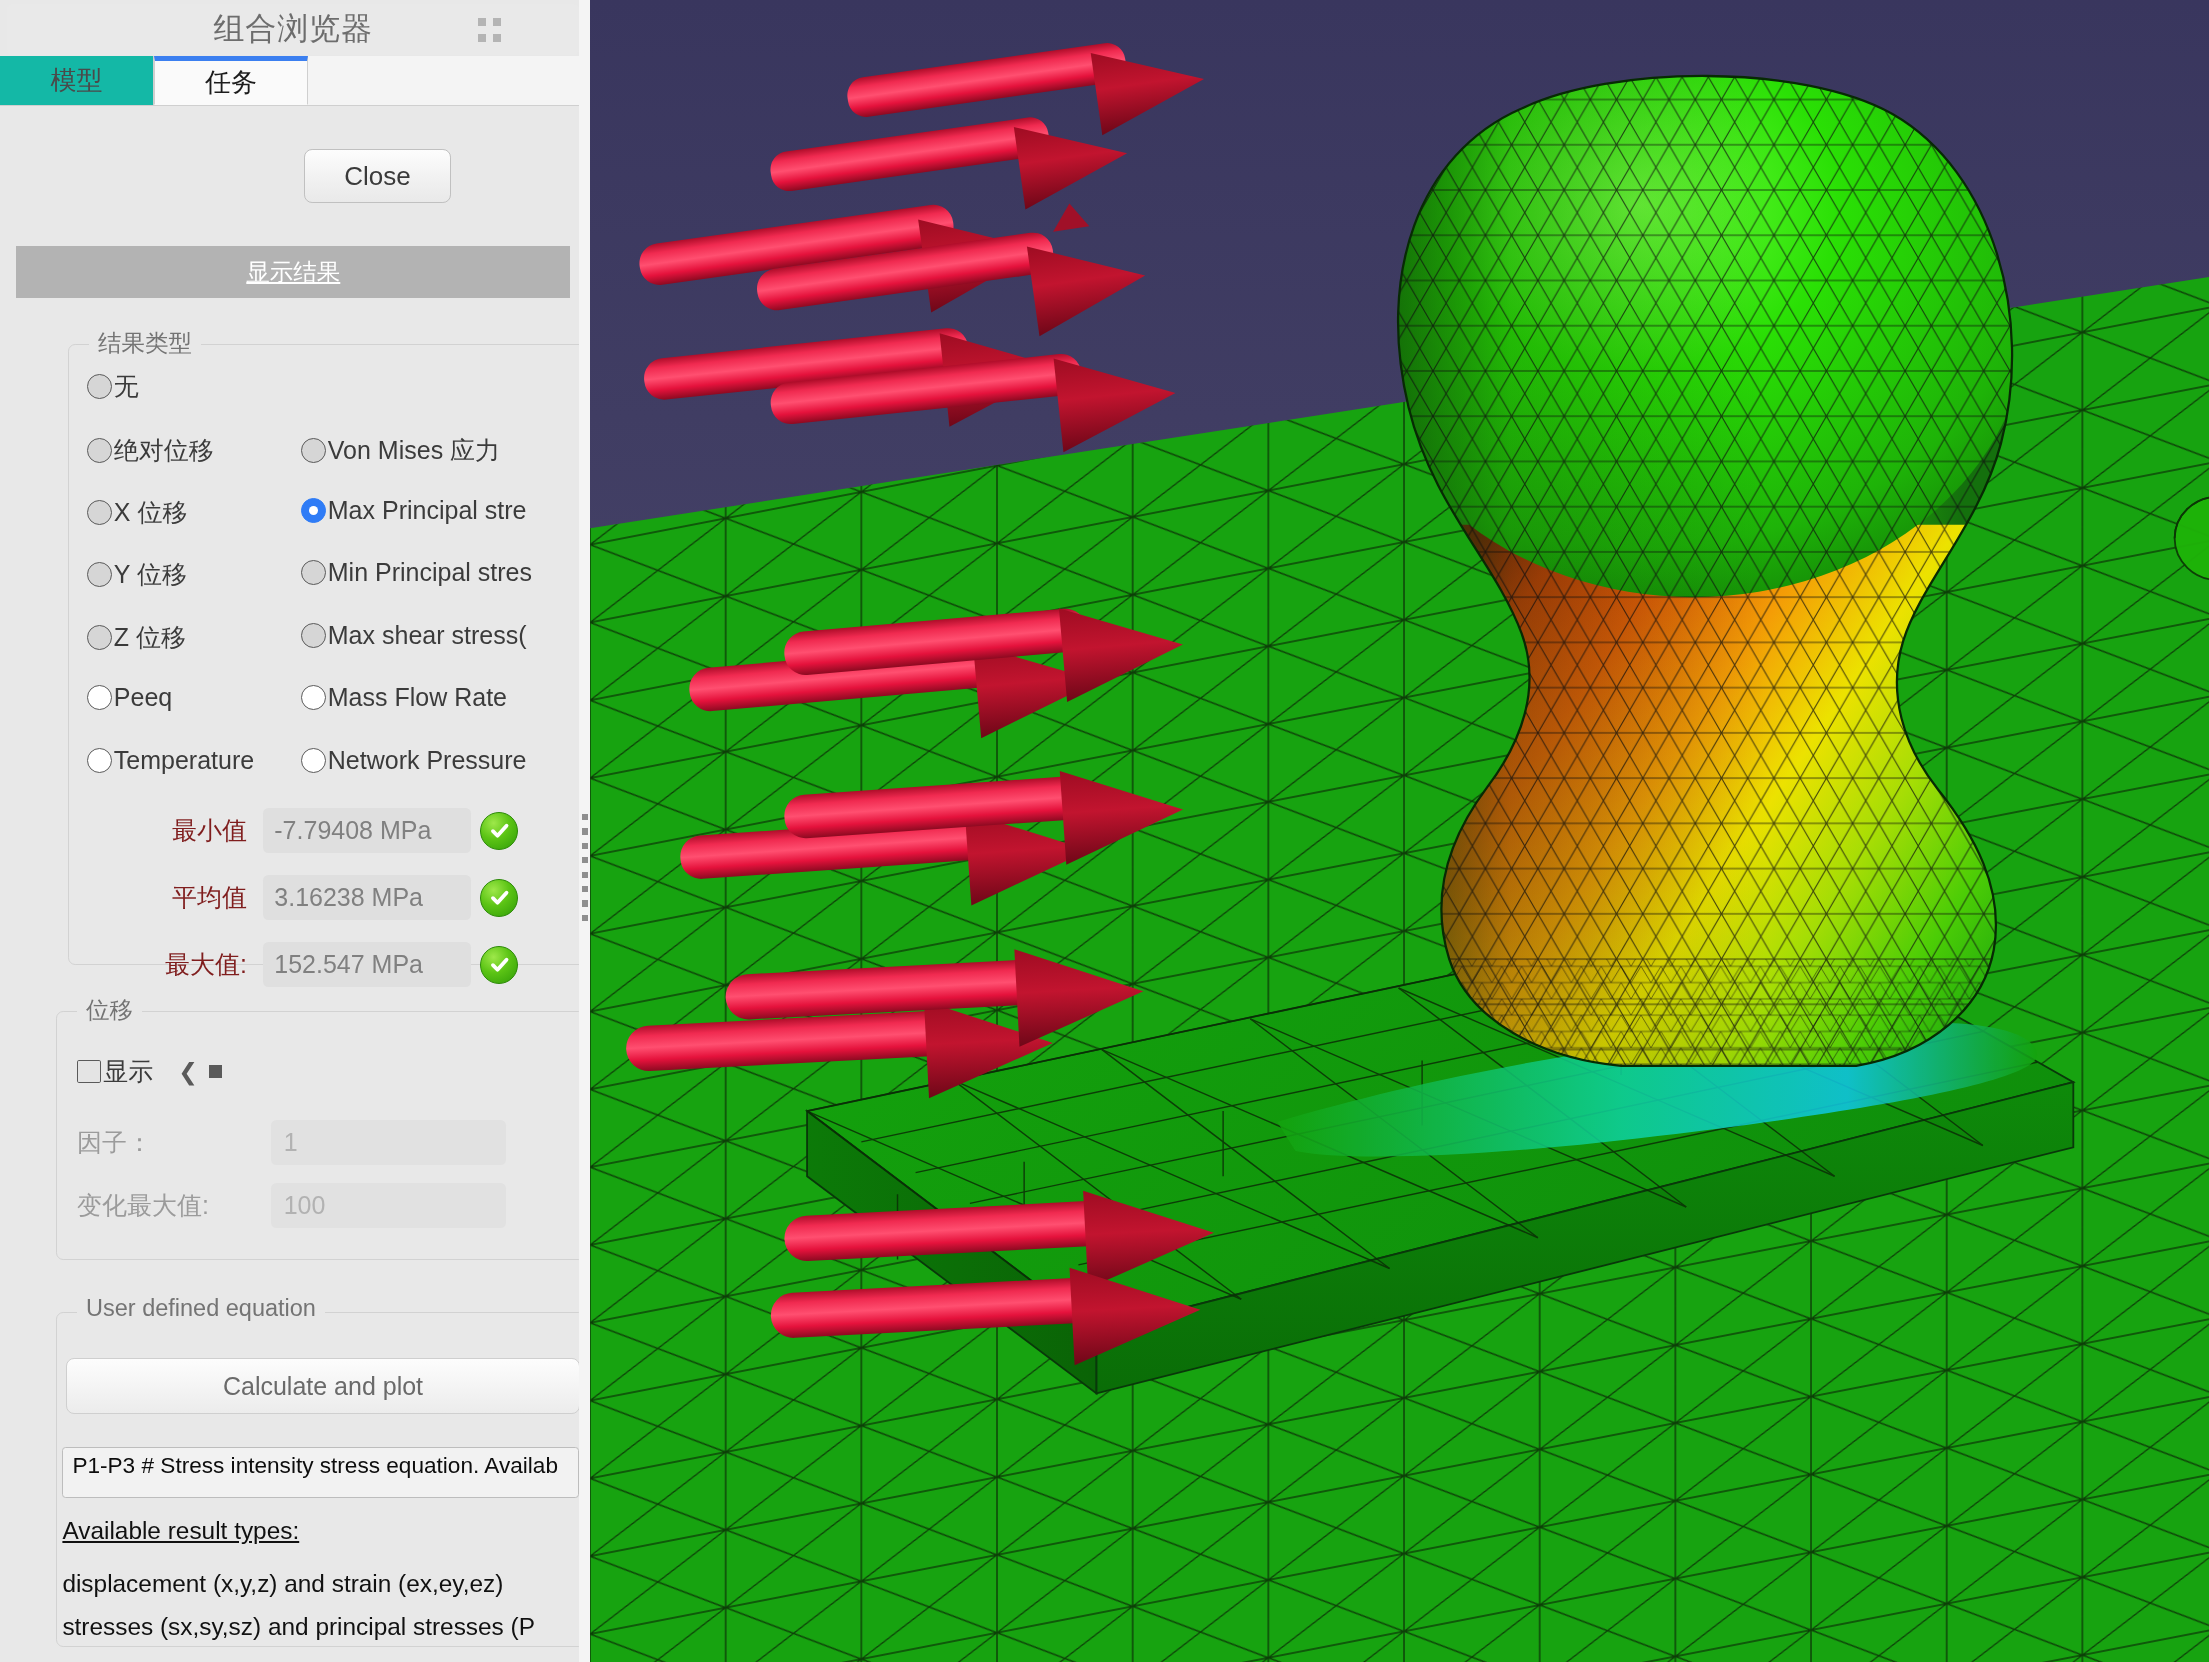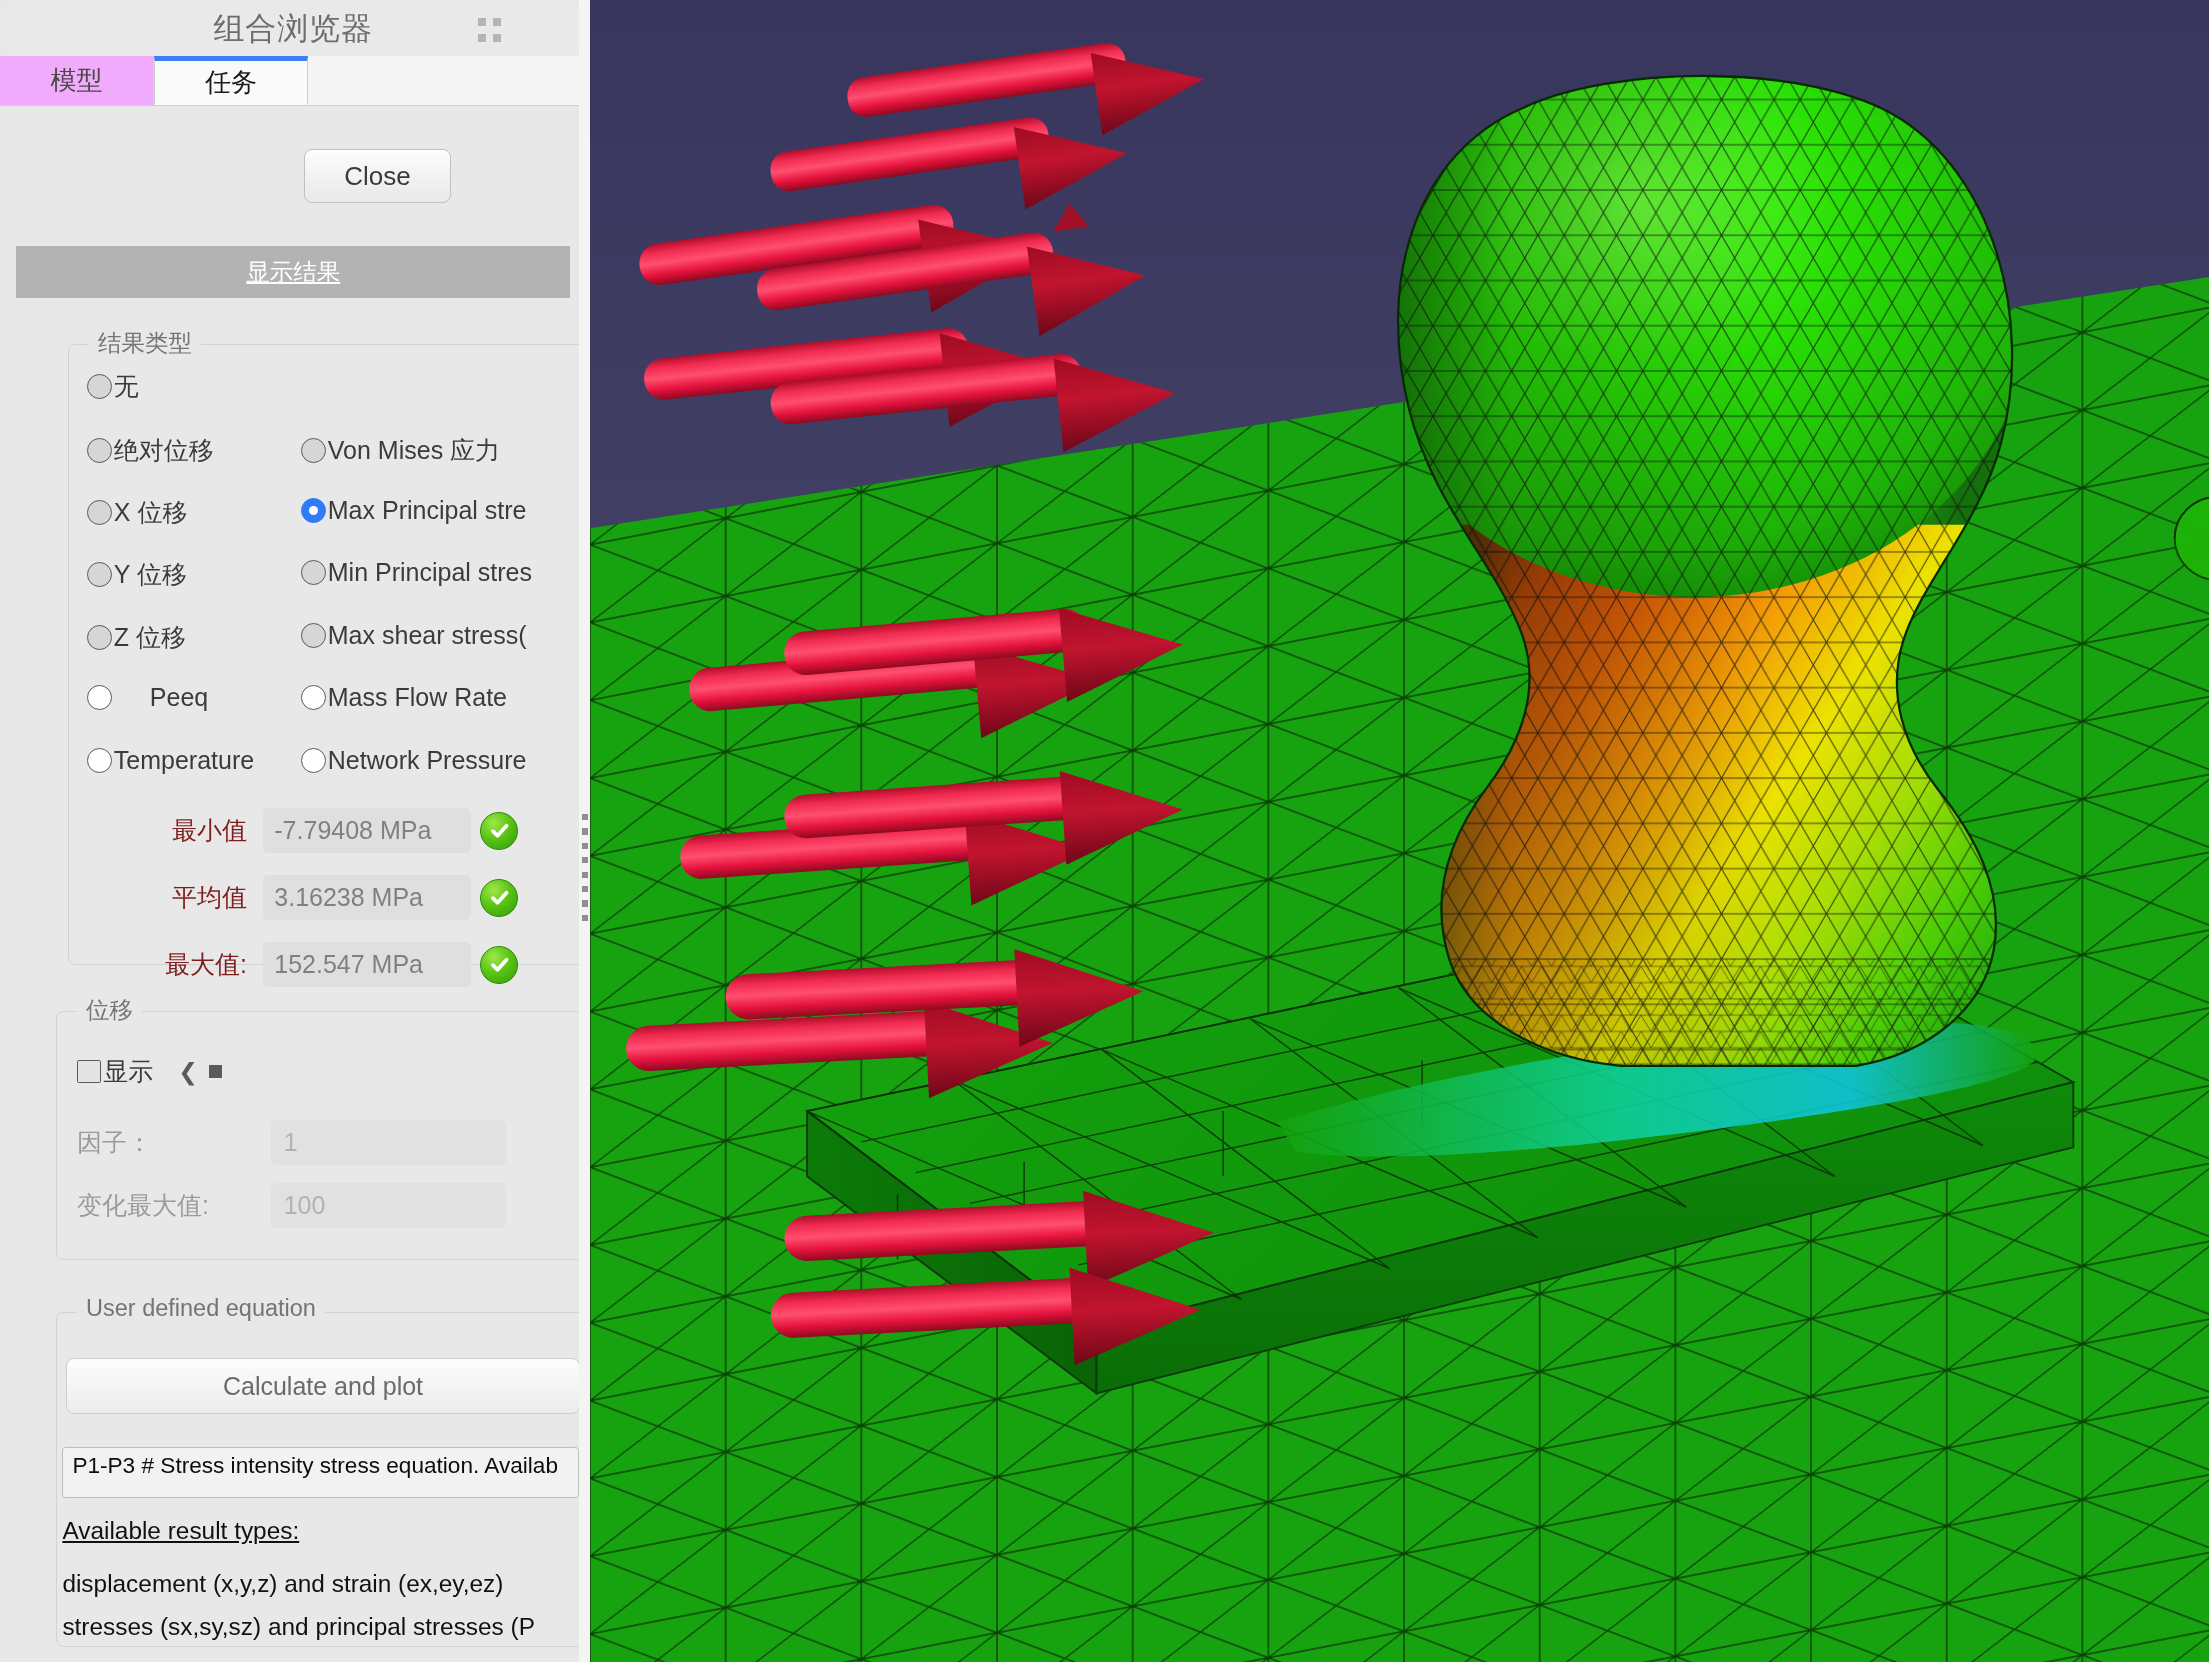--- a/index.html
+++ b/index.html
@@ -42,21 +42,21 @@
   .float-icon i:nth-child(3){left:0;bottom:0;}
   .float-icon i:nth-child(4){right:0;bottom:0;}
 
   .tabstrip{
     position:absolute;left:0;top:56px;width:586px;height:49px;
     border-bottom:1.8px solid #cfcfcf;background:#f4f4f4;
   }
   .tab{
     position:absolute;top:0;height:49px;width:154px;
     display:flex;align-items:center;justify-content:center;
-    font-size:26px;color:#4a4a4a;background:#f0abfc;
+    font-size:26px;color:#4a4a4a;background:#14b8a6;
     border-right:1.8px solid #cfcfcf;box-sizing:border-box;cursor:default;
   }
   .tab.t1{left:0;}
   .tab.t2{left:154px;border-left:1.8px solid #cfcfcf;background:#fafafa;
           border-bottom:1.8px solid #fafafa;border-top:5.4px solid #3b7ff0;color:#1c1c1c;}
   .tabstrip .rest{position:absolute;left:308px;top:0;width:279px;height:49px;background:#f4f4f4;}
 
   .close-btn{
     position:absolute;left:304px;top:149px;width:145px;height:52px;
     border:0.9px solid #c0c0c0;border-radius:8.1px;
@@ -420,21 +420,21 @@
           <span class="lbl">X 位移</span>
         </div>
         <div class="radio-row" style="left:18px;top:213px;">
           <span class="radio"></span>
           <span class="lbl">Y 位移</span>
         </div>
         <div class="radio-row" style="left:18px;top:276px;">
           <span class="radio"></span>
           <span class="lbl">Z 位移</span>
         </div>
-        <div class="radio-row" style="left:18px;top:338px;gap:36px;">
+        <div class="radio-row" style="left:18px;top:338px;">
           <span class="radio enabled"></span>
           <span class="lbl">Peeq</span>
         </div>
         <div class="radio-row" style="left:18px;top:401px;">
           <span class="radio enabled"></span>
           <span class="lbl">Temperature</span>
         </div>
 
         <div class="radio-row" style="left:232px;top:89px;">
           <span class="radio"></span>

